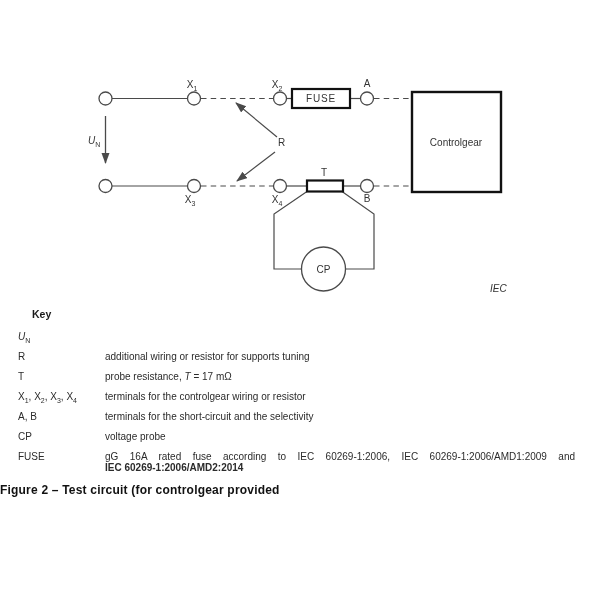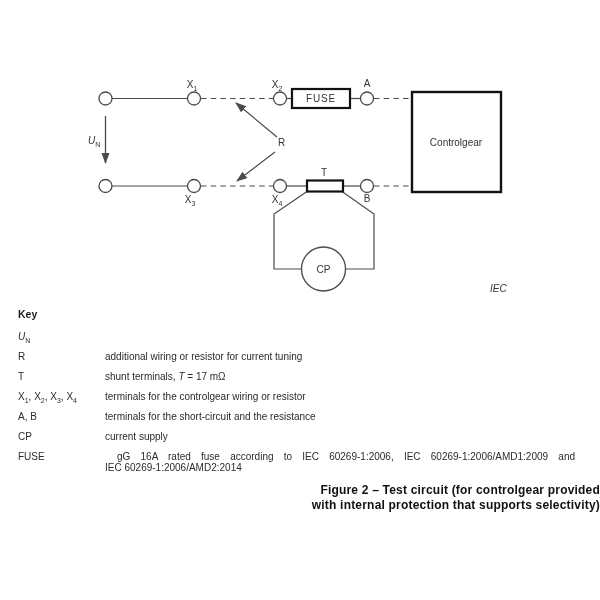--- a/index.html
+++ b/index.html
@@ -41,21 +41,21 @@
     left: 18px;
     top: 309px;
     width: 557px;
     font-size: 10px;
     line-height: 11.5px;
     color: #2b2b2b;
   }
   .key-heading {
     font-weight: bold;
     font-size: 10.5px;
-    margin: 0 0 10px 0;
+    margin: 0 0 10px 14px;
     color: #1a1a1a;
   }
   .key-row {
     display: flex;
     margin-bottom: 8.5px;
   }
   .key-term {
     width: 87px;
     flex-shrink: 0;
   }
@@ -66,32 +66,32 @@
     font-style: italic;
   }
   sub {
     font-size: 7px;
     line-height: 0;
   }
   .justify-line {
     display: block;
     text-align: justify;
     text-align-last: justify;
-    margin-left: 12px;
   }
   .plain-line {
     display: block;
+    font-weight: bold;
   }
   
   .caption {
     position: absolute;
     left: 0;
     right: 0;
     top: 483px;
-    text-align: right;
+    text-align: left;
     font-weight: bold;
     font-size: 12px;
     line-height: 15px;
     letter-spacing: 0.2px;
     color: #111111;
   }
 </style>
 </head>
 <body>
 
@@ -166,50 +166,49 @@
 
   <div class="key">
     <div class="key-heading">Key</div>
 
     <div class="key-row">
       <div class="key-term"><span class="it">U</span><sub>N</sub></div>
     </div>
 
     <div class="key-row">
       <div class="key-term">R</div>
-      <div class="key-def">additional wiring or resistor for current tuning</div>
+      <div class="key-def">additional wiring or resistor for supports tuning</div>
     </div>
 
     <div class="key-row">
       <div class="key-term">T</div>
-      <div class="key-def"><span>shunt terminals, </span><span class="it">T</span><span> = 17 mΩ</span></div>
+      <div class="key-def"><span>probe resistance, </span><span class="it">T</span><span> = 17 mΩ</span></div>
     </div>
 
     <div class="key-row">
       <div class="key-term"><span>X</span><sub>1</sub><span>, X</span><sub>2</sub><span>, X</span><sub>3</sub><span>, X</span><sub>4</sub></div>
       <div class="key-def">terminals for the controlgear wiring or resistor</div>
     </div>
 
     <div class="key-row">
       <div class="key-term">A, B</div>
-      <div class="key-def">terminals for the short-circuit and the resistance</div>
+      <div class="key-def">terminals for the short-circuit and the selectivity</div>
     </div>
 
     <div class="key-row">
       <div class="key-term">CP</div>
-      <div class="key-def">current supply</div>
+      <div class="key-def">voltage probe</div>
     </div>
 
     <div class="key-row">
       <div class="key-term">FUSE</div>
       <div class="key-def">
         <span class="justify-line">gG 16A rated fuse according to IEC 60269-1:2006, IEC 60269-1:2006/AMD1:2009 and</span>
         <span class="plain-line">IEC 60269-1:2006/AMD2:2014</span>
       </div>
     </div>
   </div>
 
   <div class="caption">
     <div>Figure 2 – Test circuit (for controlgear provided</div>
-    <div>with internal protection that supports selectivity)</div>
   </div>
 
 </div>
 
 </body></html>

